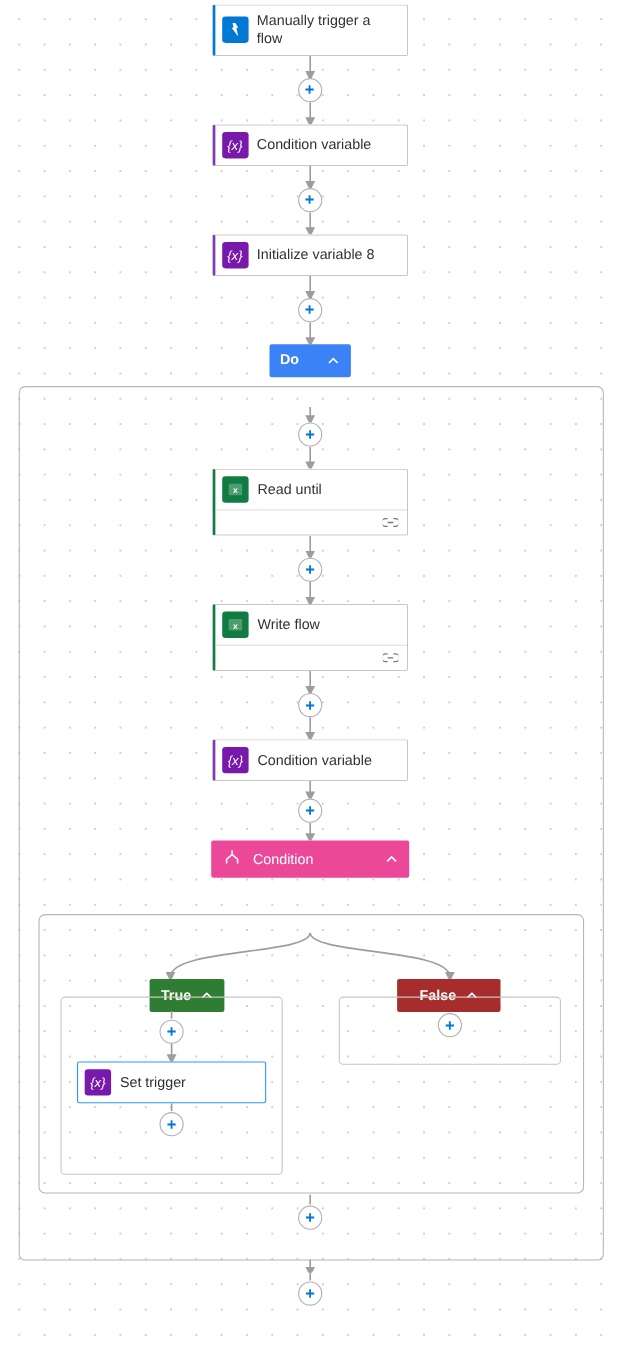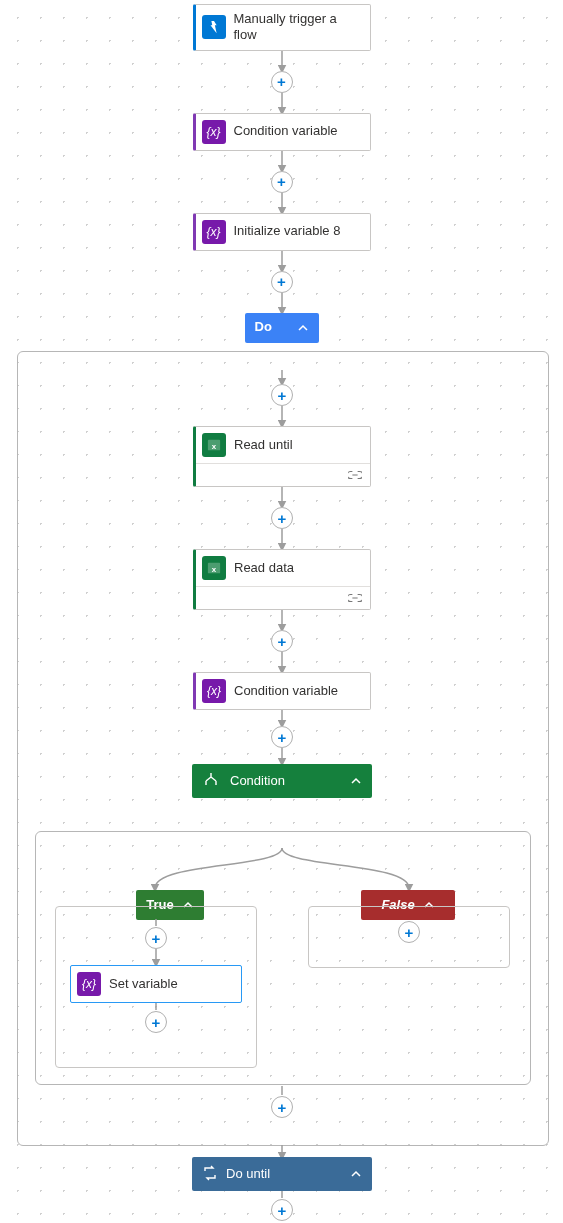--- a/index.html
+++ b/index.html
@@ -55,24 +55,24 @@
     background:#fff;color:#0078d4;font-size:15px;font-weight:600;
     box-sizing:border-box;line-height:1;user-select:none;cursor:pointer;
   }
   .pill{
     height:30px;border-radius:2px;font-size:13px;
     display:flex;align-items:center;color:#fff;padding:0 10px;box-sizing:border-box;
     cursor:pointer;
   }
   .pill .chev{margin-left:8px;}
   .do-pill{background:#3b82f6;width:74px;justify-content:center;}
-  .cond-bar{background:#15803d;width:180px;height:34px;}
+  .cond-bar{background:#ec4899;width:180px;height:34px;}
   .cond-bar .lbl{flex:1;}
   .true-pill{background:#2e7d32;padding:0 10px;margin-left:30px;}
-  .false-pill{background:#a72d2d;padding:0 20px;font-style:italic;}
+  .false-pill{background:#a72d2d;padding:0 20px;}
   .dountil-bar{background:#3a6b98;width:180px;height:34px;}
   .dountil-bar .lbl{flex:1;}
 
   .big-box{
     border:1px solid #b6b6b6;border-radius:6px;background:rgba(255,255,255,0);
   }
   .branch-box{
     border:1px solid #c8c6c4;border-radius:4px;background:transparent;
   }
 
@@ -209,21 +209,21 @@
   </span>
 
   <div class="card excel excel-double">
     <div class="excel-top">
       <span class="icon-box icon-excel">
         <svg width="14" height="14" viewBox="0 0 16 16">
             <rect x="1" y="2" width="14" height="12" rx="1" fill="#fff" opacity="0.25"></rect>
             <text x="8" y="12" text-anchor="middle" font-size="9" fill="#fff" font-weight="700">x</text>
           </svg>
       </span>
-      <span class="lbl">Read data</span>
+      <span class="lbl">Write flow</span>
     </div>
     <div class="excel-bottom">
       <span class="link-icon">
         <svg width="14" height="10" viewBox="0 0 16 10">
             <path d="M5 1H3a4 4 0 000 8h2M11 1h2a4 4 0 010 8h-2M5 5h6" stroke="#777" stroke-width="1.3" fill="none"></path>
           </svg>
       </span>
     </div>
   </div>
 
@@ -302,21 +302,21 @@
     <span class="arrow-stub">
       <svg width="10" height="16">
           <line x1="5" y1="0" x2="5" y2="14" stroke="#9d9d9d" stroke-width="1.5" marker-end="url(#arrowhead)"></line>
         </svg>
     </span>
 
     <div class="card var selected" style="width:172px;">
       <span class="icon-box icon-var">
           <span style="font-style:italic;">{x}</span>
         </span>
-      <span class="lbl">Set variable</span>
+      <span class="lbl">Set trigger</span>
     </div>
 
     <span class="arrow-stub">
       <svg width="10" height="8">
           <line x1="5" y1="0" x2="5" y2="7" stroke="#9d9d9d" stroke-width="1.5"></line>
         </svg>
     </span>
     <span class="plus">+</span>
   </div>
 </div>
@@ -345,32 +345,19 @@
   </span>
   <span class="plus">+</span>
 </div>
 
 <div class="col" style="position:absolute;left:17px;top:1145px;width:530px;">
   <span class="arrow-stub">
     <svg width="10" height="12">
         <line x1="5" y1="0" x2="5" y2="11" stroke="#9d9d9d" stroke-width="1.5" marker-end="url(#arrowhead)"></line>
       </svg>
   </span>
-  <div class="pill dountil-bar">
-    <span style="margin-right:8px">
-      <svg width="16" height="16" viewBox="0 0 16 16">
-          <path d="M3 6V3h8l-2-2M13 10v3H5l2 2" stroke="#fff" stroke-width="1.4" fill="none"></path>
-        </svg>
-    </span>
-    <span class="lbl">Do until</span>
-    <span class="chev">
-      <svg width="12" height="12" viewBox="0 0 12 12">
-          <path d="M2 8l4-4 4 4" stroke="#fff" stroke-width="1.5" fill="none"></path>
-        </svg>
-    </span>
-  </div>
   <span class="arrow-stub">
     <svg width="10" height="8">
         <line x1="5" y1="0" x2="5" y2="7" stroke="#9d9d9d" stroke-width="1.5"></line>
       </svg>
   </span>
   <span class="plus">+</span>
 </div>
 
 </body></html>

